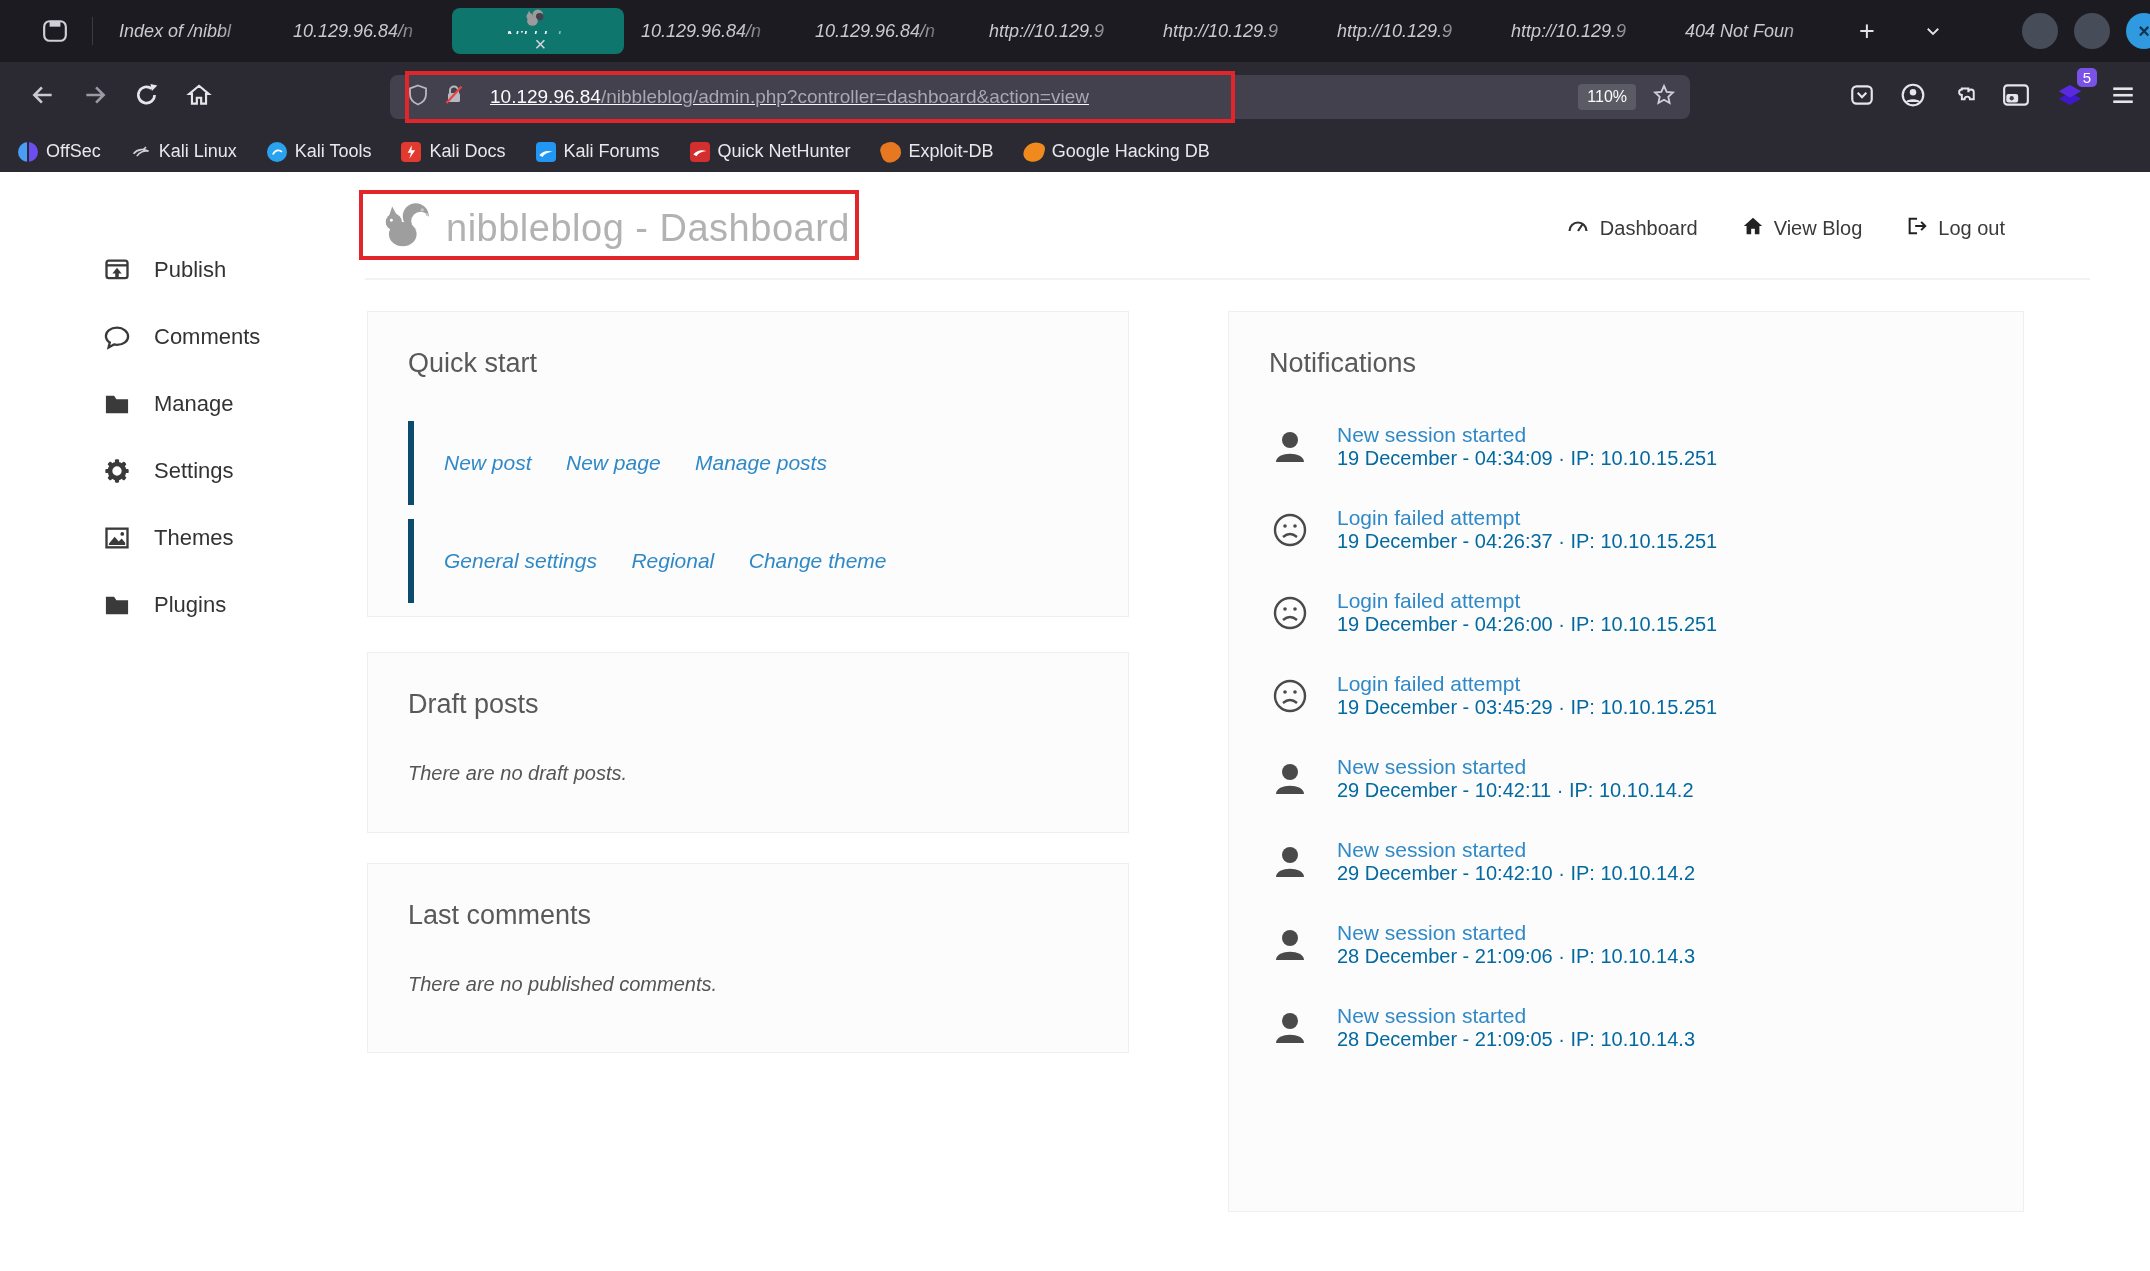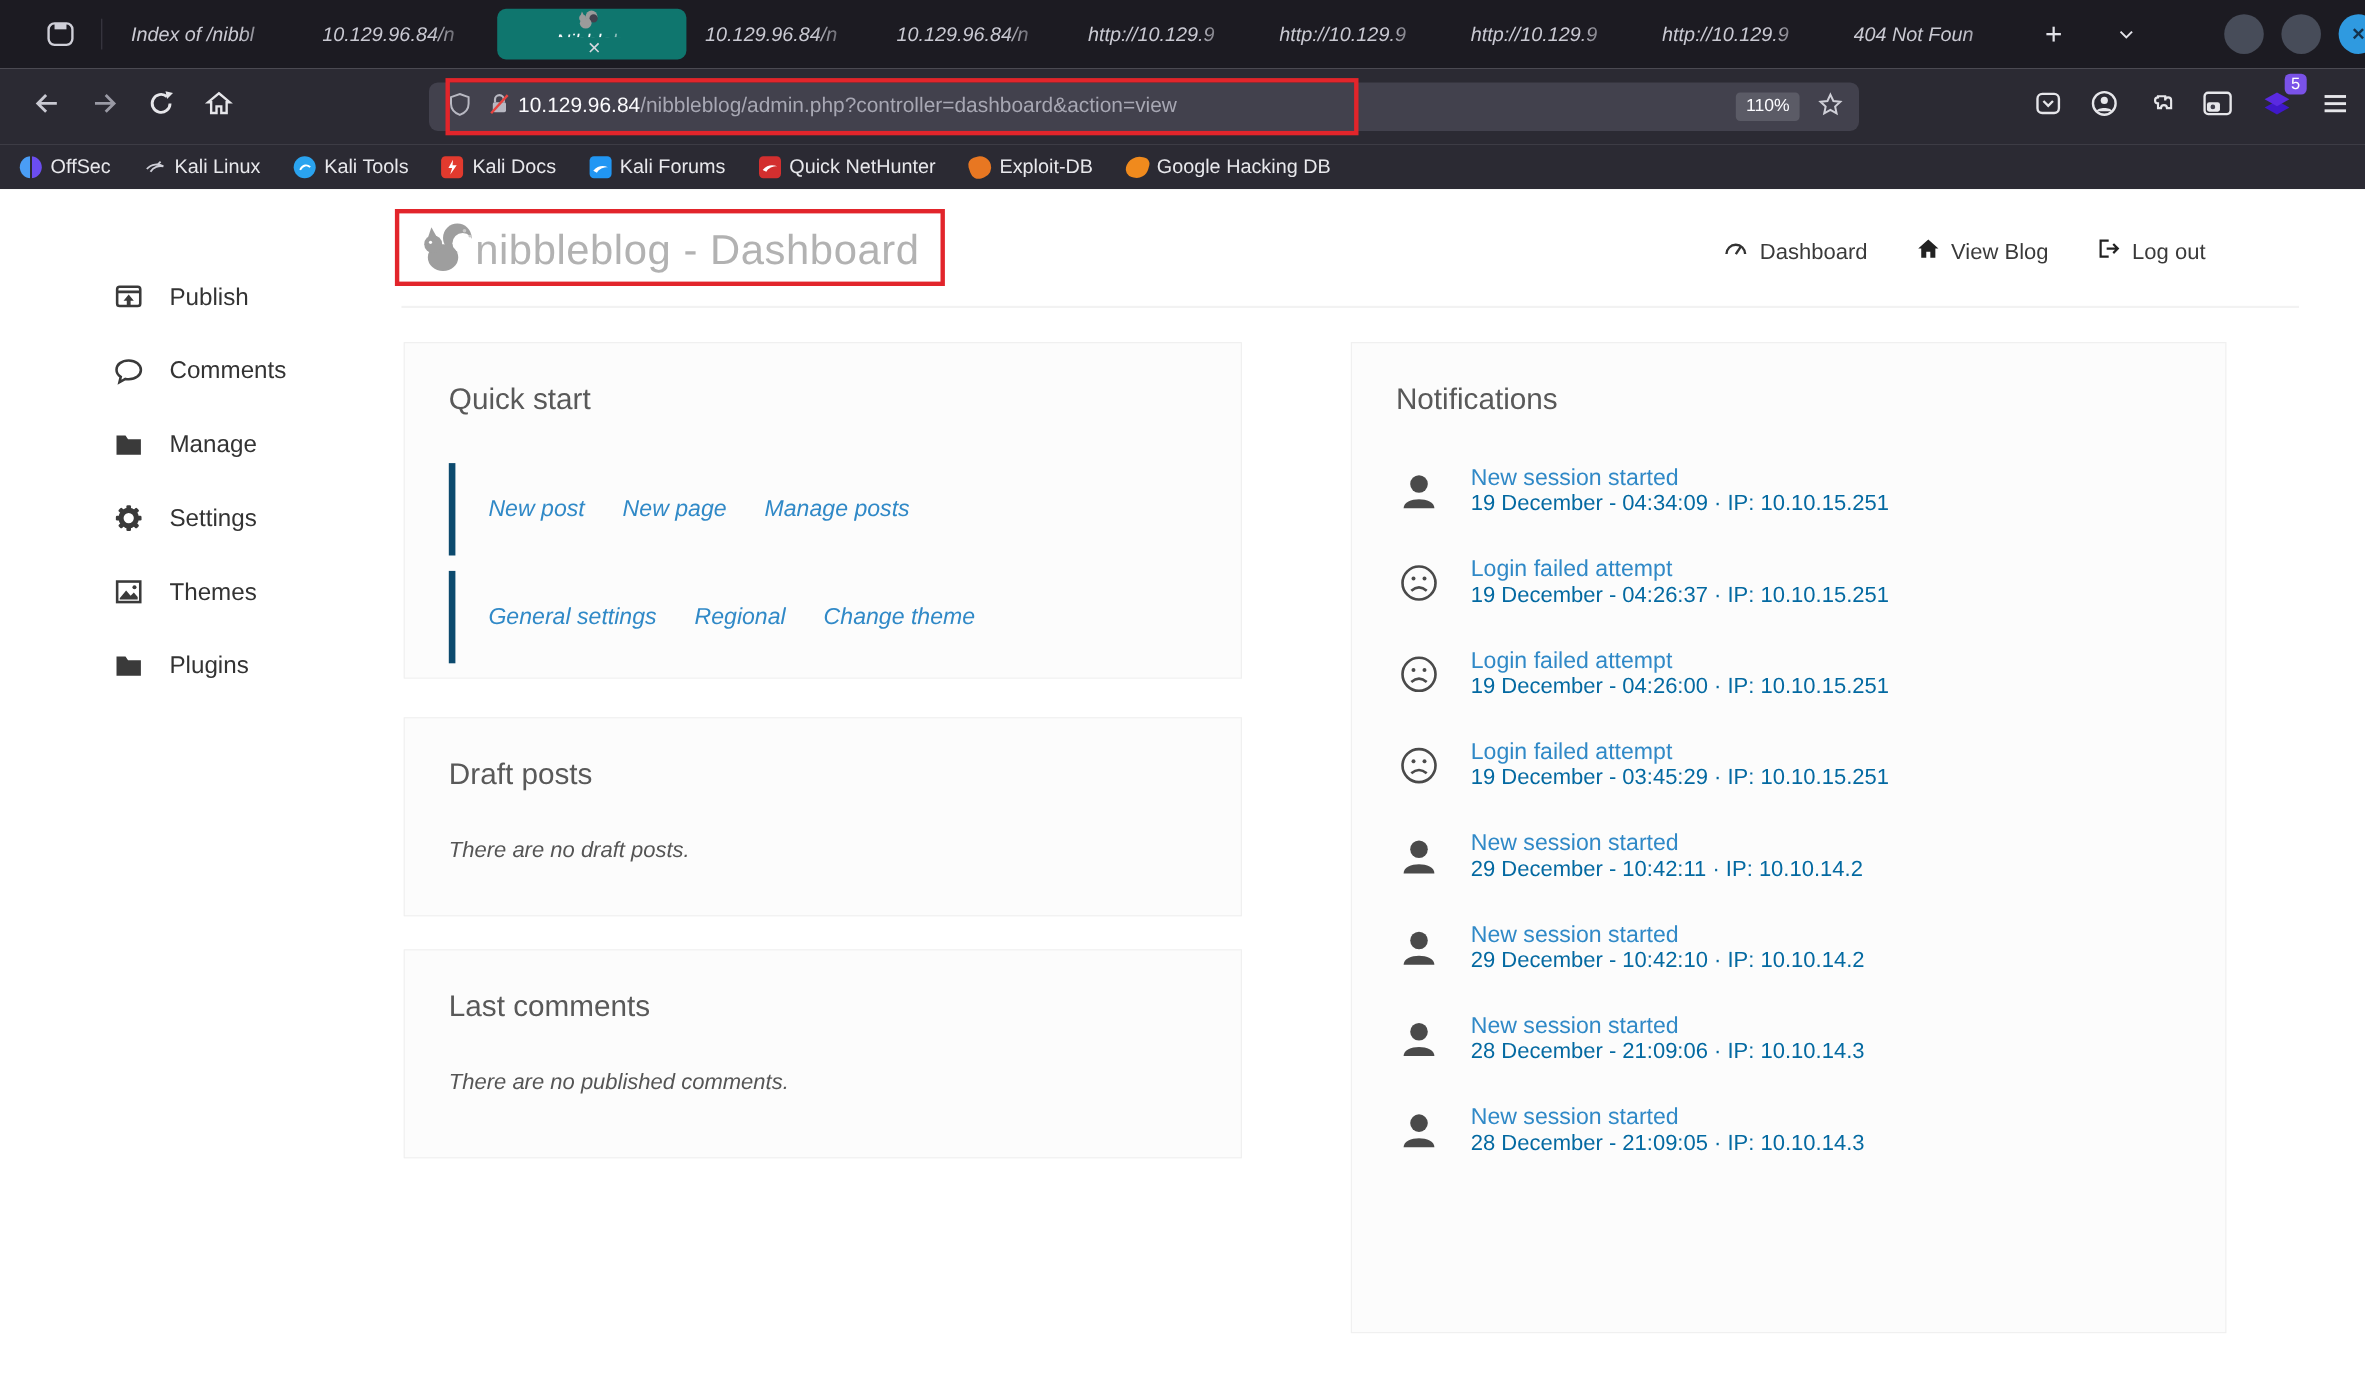--- a/index.html
+++ b/index.html
@@ -42,21 +42,21 @@
   .toolbar {
     position:absolute; top:62px; left:0; width:2150px; height:69px;
     background:#2b2a33; display:flex; align-items:center;
   }
   .nav-icons { display:flex; align-items:center; gap:26px; margin-left:30px; }
   .urlbar {
     position:absolute; left:390px; top:13px; width:1300px; height:44px;
     background:#42414d; border-radius:8px; display:flex; align-items:center;
     padding:0 14px 0 16px;
   }
-  .urlbar .url-text { margin-left:5px; font-size:19px; color:#fbfbfe; white-space:nowrap; overflow:hidden; flex:1; }
+  .urlbar .url-text { margin-left:24px; font-size:19px; color:#fbfbfe; white-space:nowrap; overflow:hidden; flex:1;text-decoration:underline; }
   .urlbar .url-text .path { color:#a7a7b3; }
   .zoom-badge {
     background:#5b5b66; color:#fbfbfe; font-size:16px; border-radius:4px;
     padding:4px 9px; margin-right:16px; flex-shrink:0;
   }
   .tb-right { position:absolute; right:14px; top:0; height:69px; display:flex; align-items:center; gap:25px; }
   .ext-wrap { position:relative; }
   .ext-badge {
     position:absolute; top:-12px; right:-12px; background:#7a52e8; color:#fff;
     font-size:15px; border-radius:5px; padding:1px 6px;
@@ -65,21 +65,21 @@
   .bookmarksbar {
     position:absolute; top:131px; left:0; width:2150px; height:41px;
     background:#2b2a33; display:flex; align-items:center; gap:30px; padding-left:18px;
   }
   .bm { display:flex; align-items:center; gap:8px; color:#e8e8ec; font-size:18px; }
   .bm-ic { width:20px; height:20px; border-radius:4px; flex-shrink:0; }
 
   
   .content { position:absolute; top:172px; left:0; width:2150px; height:1099px; background:#fff; }
 
-  .blog-header { position:absolute; left:380px; top:28px; display:flex; align-items:center; }
+  .blog-header { position:absolute; left:380px; top:28px; display:flex; align-items:center; gap:14px; }
   .blog-title { font-size:38px; font-weight:300; color:#b2b2b2; letter-spacing:0.5px; }
 
   .anno-box { position:absolute; border:4px solid #e2252b; pointer-events:none; z-index:9; }
   .anno-url { left:405px; top:9px; width:830px; height:52px; }
   .anno-title { left:359px; top:18px; width:500px; height:70px; }
 
   .top-nav { position:absolute; top:42px; right:145px; display:flex; gap:44px; }
   .top-nav .nav-item { display:flex; align-items:center; gap:10px; font-size:20px; color:#3a3a3a; }
 
   .hdr-divider { position:absolute; left:365px; top:106px; width:1725px; border-top:2px solid #f2f2f2; }

